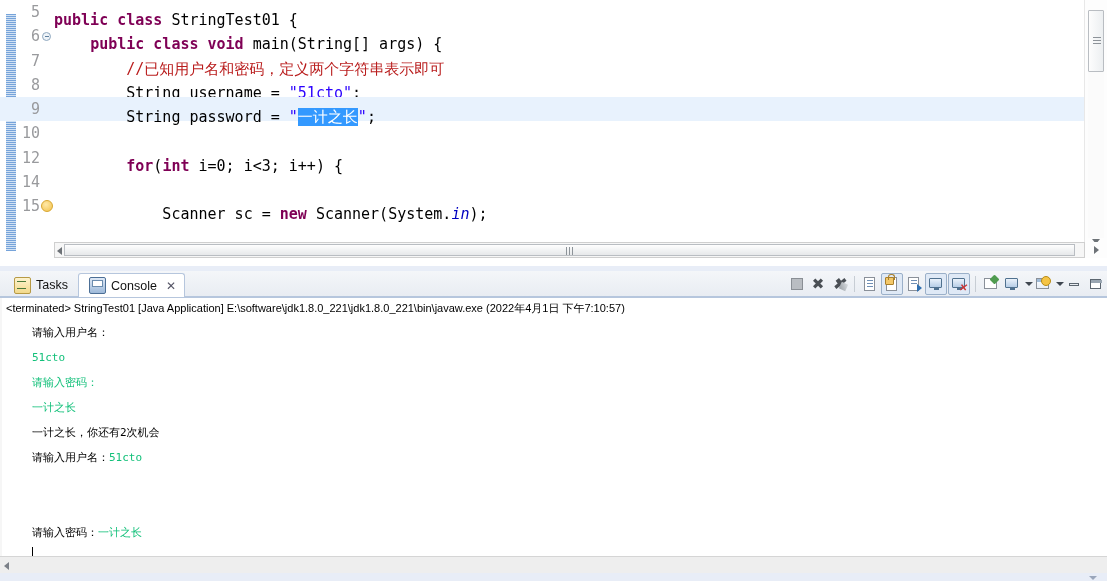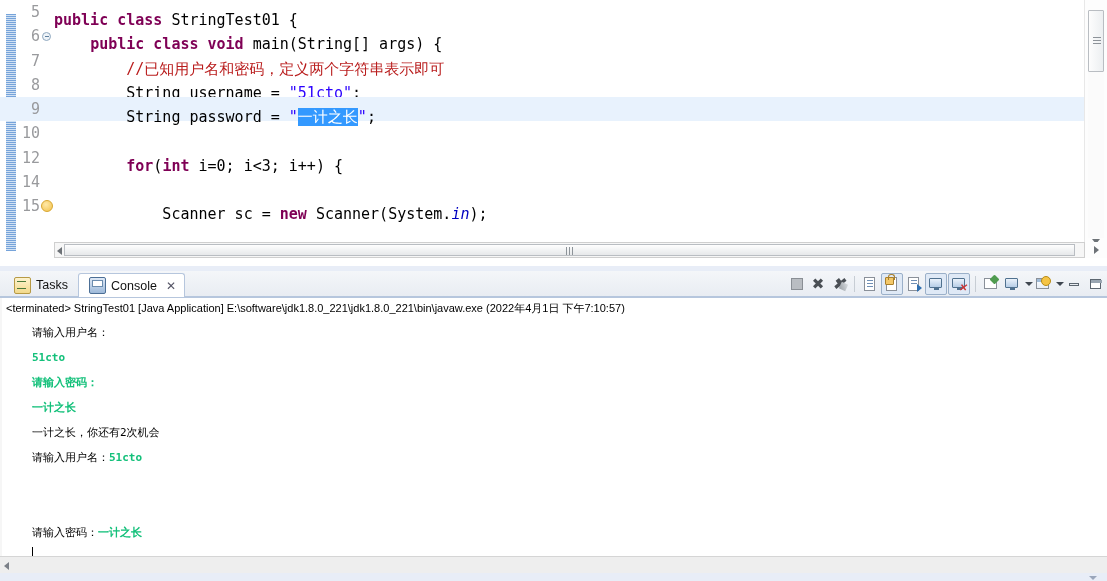--- a/index.html
+++ b/index.html
@@ -177,21 +177,21 @@
   .term-line{
     position:absolute;left:6px;top:3px;font-size:11px;color:#000;white-space:pre;
     font-family:"Liberation Sans", sans-serif;
   }
   .out{
     position:absolute;left:4px;top:22px;right:4px;
     font-family:"DejaVu Sans Mono", monospace;
     font-size:11px;line-height:25px;margin-left:28px;
   }
   .out .row{white-space:pre;height:25px;}
-  .g{color:#13c07a;font-weight:bold;}
+  .g{color:#13c07a;font-weight:normal;}
   .blk{color:#000;}
   .cursor{display:inline-block;width:1px;height:17px;background:#000;vertical-align:-3px;}
   .cbar-left{position:absolute;left:0;top:0;width:2px;height:260px;background:#f6f6f6;}
   .console-hscroll{
     position:absolute;left:0;bottom:8px;width:1107px;height:17px;
     background:#eeeeee;border-top:1px solid #d5d5d5;
   }
   .console-hscroll .arrow-l{
     position:absolute;left:4px;top:5px;width:0;height:0;
     border-top:4px solid transparent;border-bottom:4px solid transparent;border-right:5px solid #7b8088;

